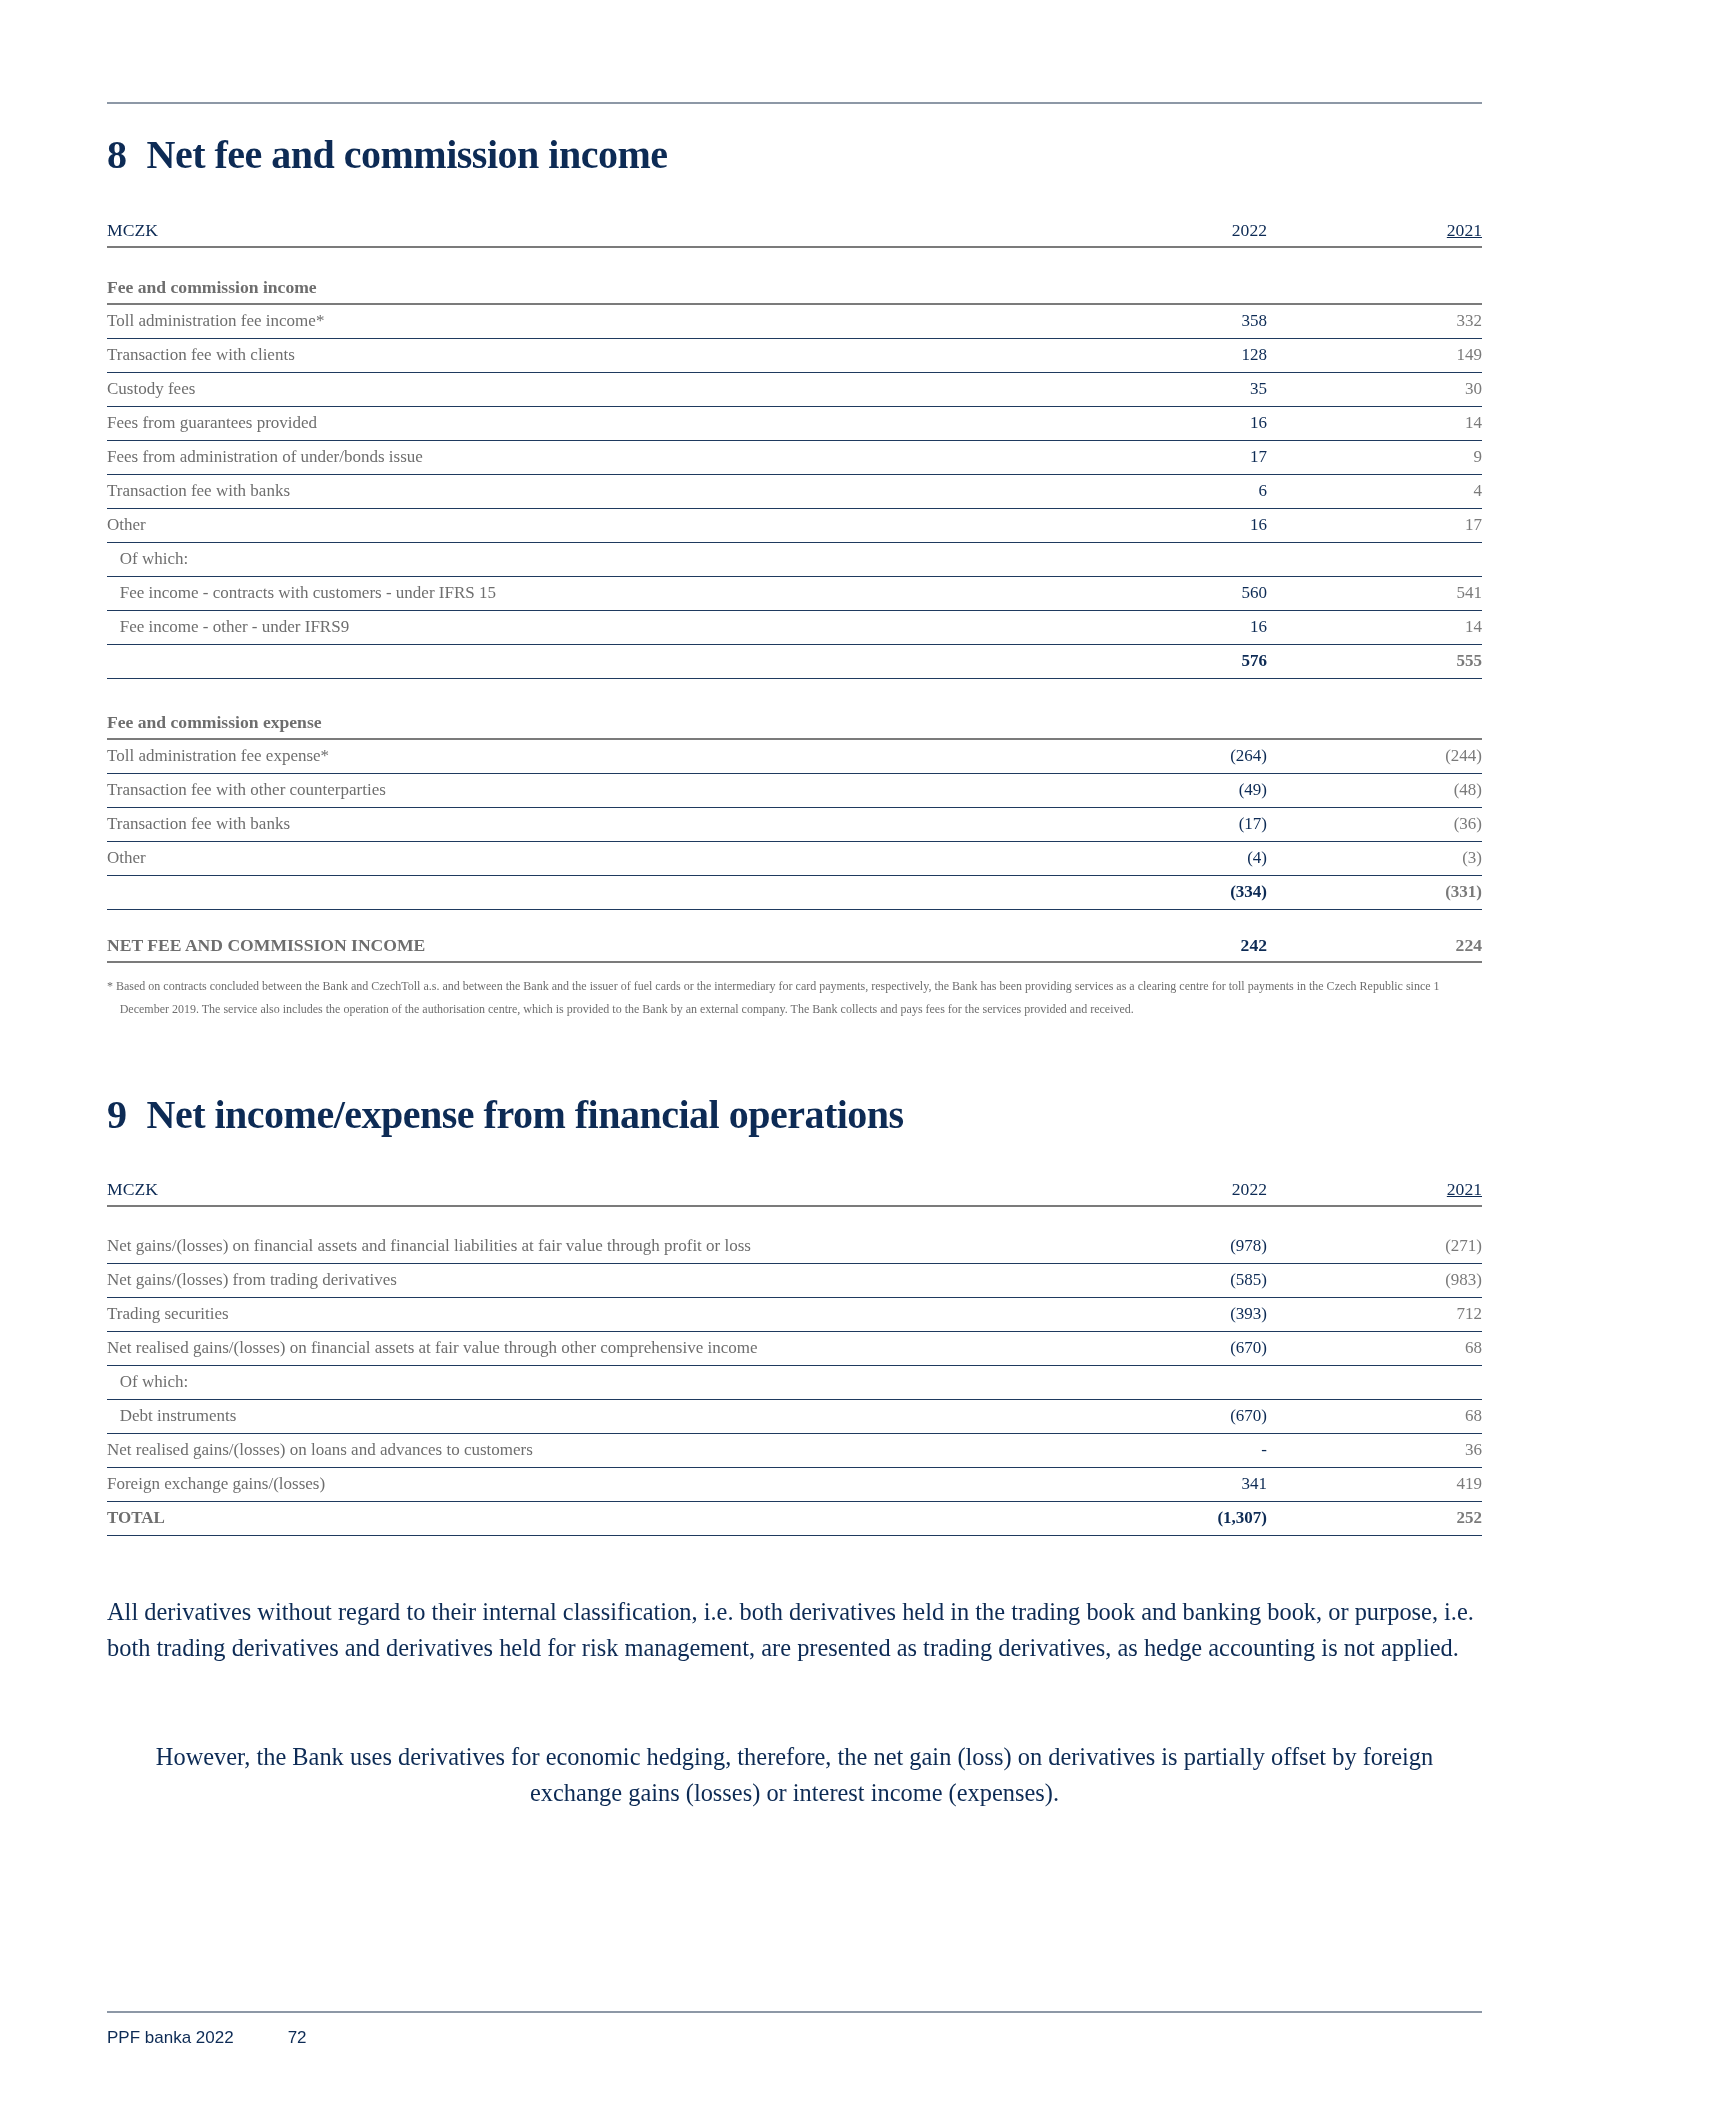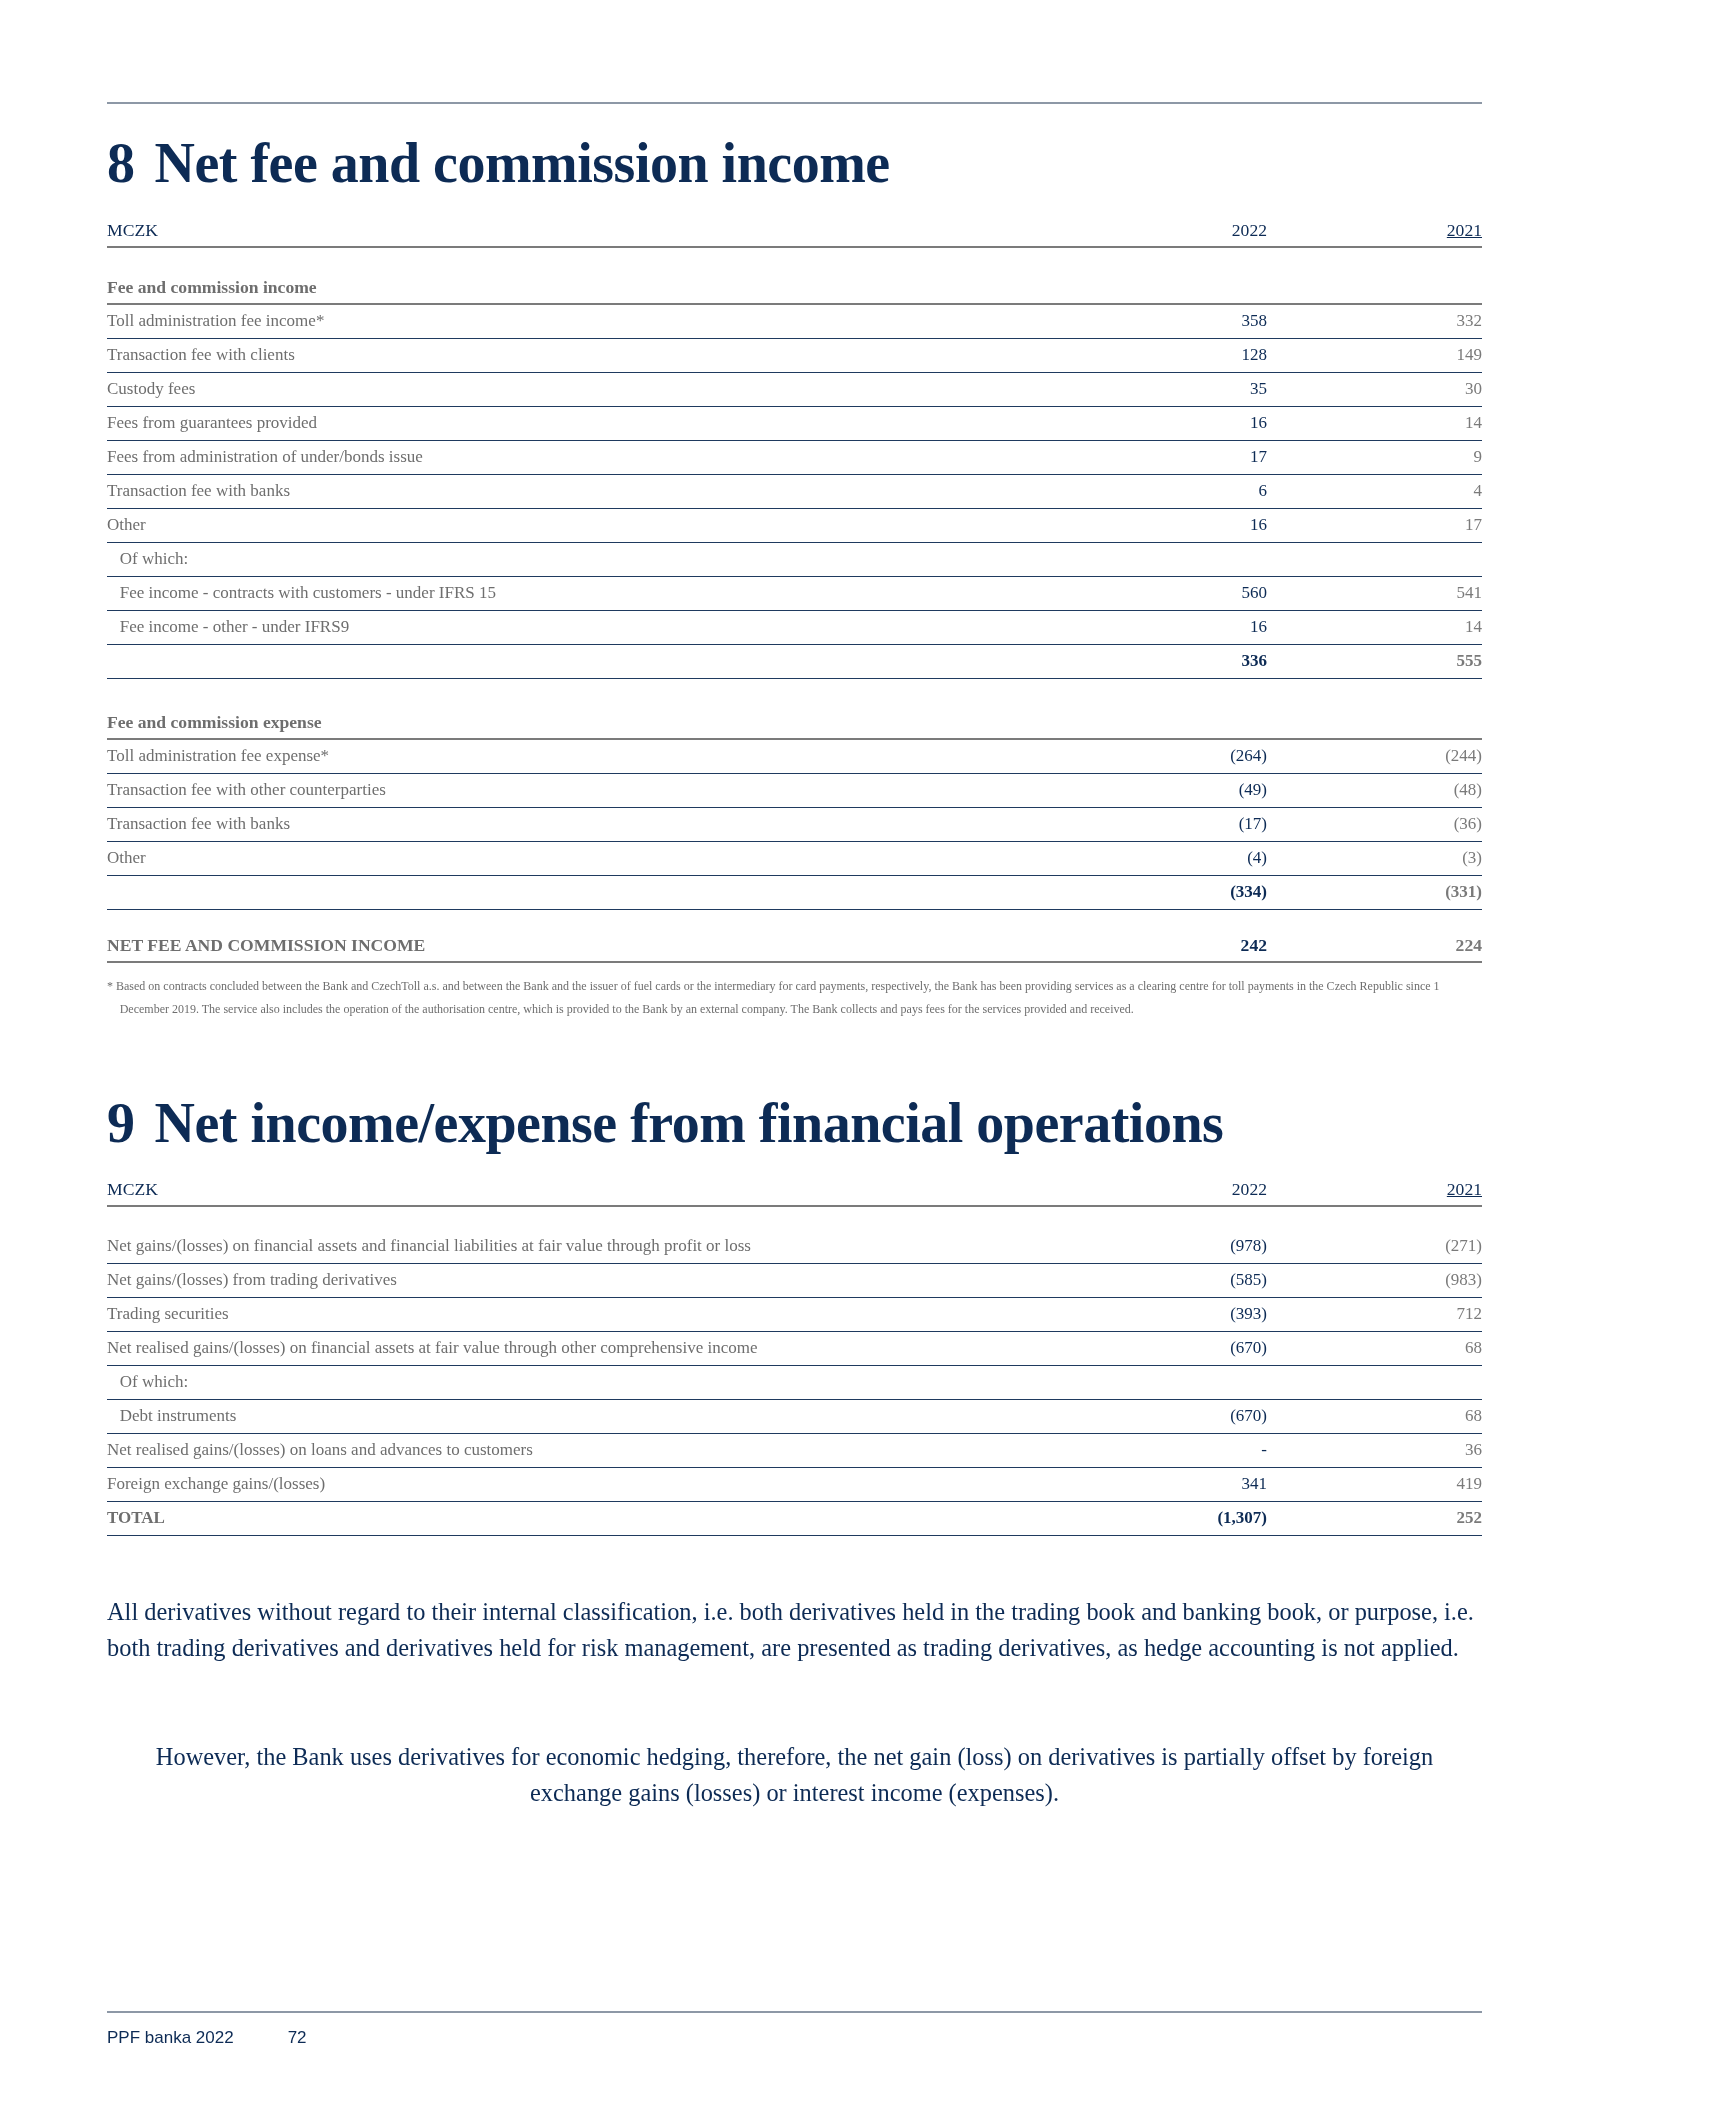--- a/index.html
+++ b/index.html
@@ -1,21 +1,21 @@
 <!DOCTYPE html>
 <html style="font-size:14.5px"><head>
 <meta charset="utf-8">
 <style>
   html, body { margin: 0; padding: 0; background: #ffffff; }
   body { width: 1731px; height: 2116px; position: relative; overflow: hidden;
          font-family: "DejaVu Serif", "Liberation Serif", serif; color: #0d2b55; }
   .page { position: absolute; left: 107px; top: 0; width: 1375px; }
   .top-rule { position: absolute; left: 0; top: 102px; width: 1375px; height: 1.8px; background: #8d98a6; }
   h1 { position: absolute; left: 0; margin: 0; font-family: "Liberation Serif", "DejaVu Serif", serif;
-       font-weight: bold; font-size: 56px; letter-spacing: -0.5px; color: #0d2b55; white-space: nowrap; }
+       font-weight: bold; font-size: 40px; letter-spacing: -0.5px; color: #0d2b55; white-space: nowrap; }
   h1 .num { margin-right: 20px; }
   .tbl { position: absolute; left: 0; width: 1375px; }
   .row { position: relative; height: 34px; box-sizing: border-box; border-bottom: 1.8px solid #1f3a5f;
          font-family: Liberation Serif, serif; font-size: 17px; }
   .row .lbl { position: absolute; left: 0; bottom: 6.3px; color: #6e6e6e; white-space: nowrap; }
   .row.indent .lbl { left: 12.7px; }
   .row .v22 { position: absolute; right: 215px; bottom: 6.3px; color: #0d2b55; }
   .row .v21 { position: absolute; right: 0; bottom: 6.3px; color: #7a7a7a; }
   .row.bold .v22, .row.bold .v21, .row.bold .lbl { font-weight: bold; }
   .hdr { position: relative; height: 27px; border-bottom: 2.7px solid #7b7b7b; box-sizing: content-box;
@@ -103,21 +103,21 @@
           <span class="v22">560</span>
           <span class="v21">541</span>
         </div>
         <div class="row indent">
           <span class="lbl">Fee income - other - under IFRS9</span>
           <span class="v22">16</span>
           <span class="v21">14</span>
         </div>
       </div>
     <div class="row bold">
-      <span class="v22">336</span>
+      <span class="v22">576</span>
       <span class="v21">555</span>
     </div>
     <div class="gap" style="height:28px;"></div>
     <div class="sect">
       <span class="lbl">Fee and commission expense</span>
     </div>
     <div id="expense-rows">
         <div class="row">
           <span class="lbl">Toll administration fee expense*</span>
           <span class="v22">(264)</span>

